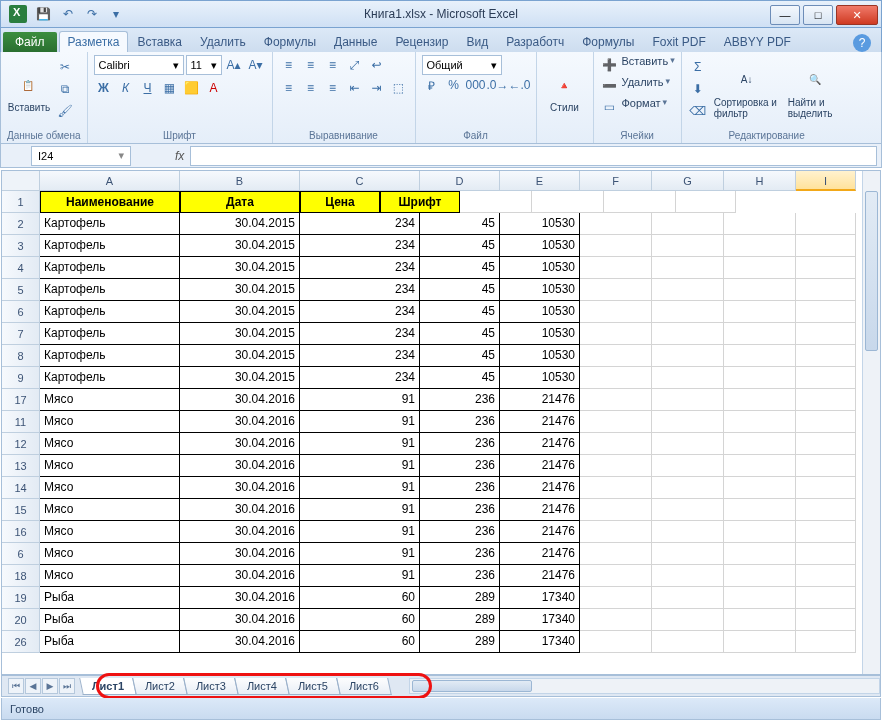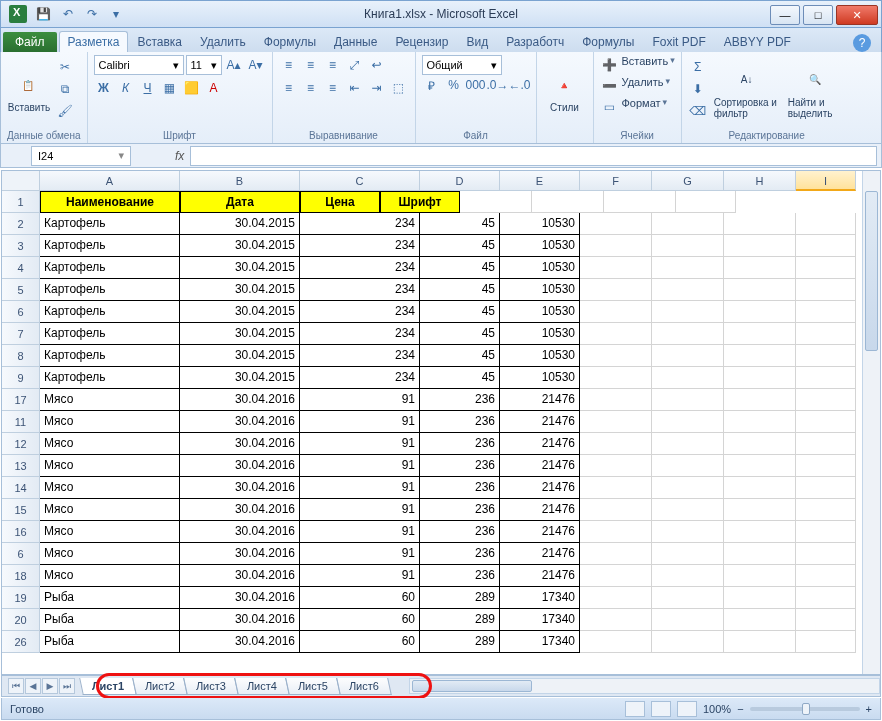--- a/index.html
+++ b/index.html
@@ -552,26 +552,15 @@
       <div class="sheet-tab"><span>Лист6</span></div>
     </div>
   <div class="hscroll">
       <div class="hthumb"></div>
     </div>
 </div>
 <div class="highlight-oval"></div>
 
 <div class="status-bar">
   <span>Готово</span>
-  <div class="zoom">
-    <div class="view-btn"></div>
-    <div class="view-btn"></div>
-    <div class="view-btn"></div>
-    <span>100%</span>
-    <span>−</span>
-    <div class="zoom-track">
-        <div class="zoom-thumb"></div>
-      </div>
-    <span>+</span>
-  </div>
 </div>
 
 <div class="shadow"></div>
 
 </body></html>

